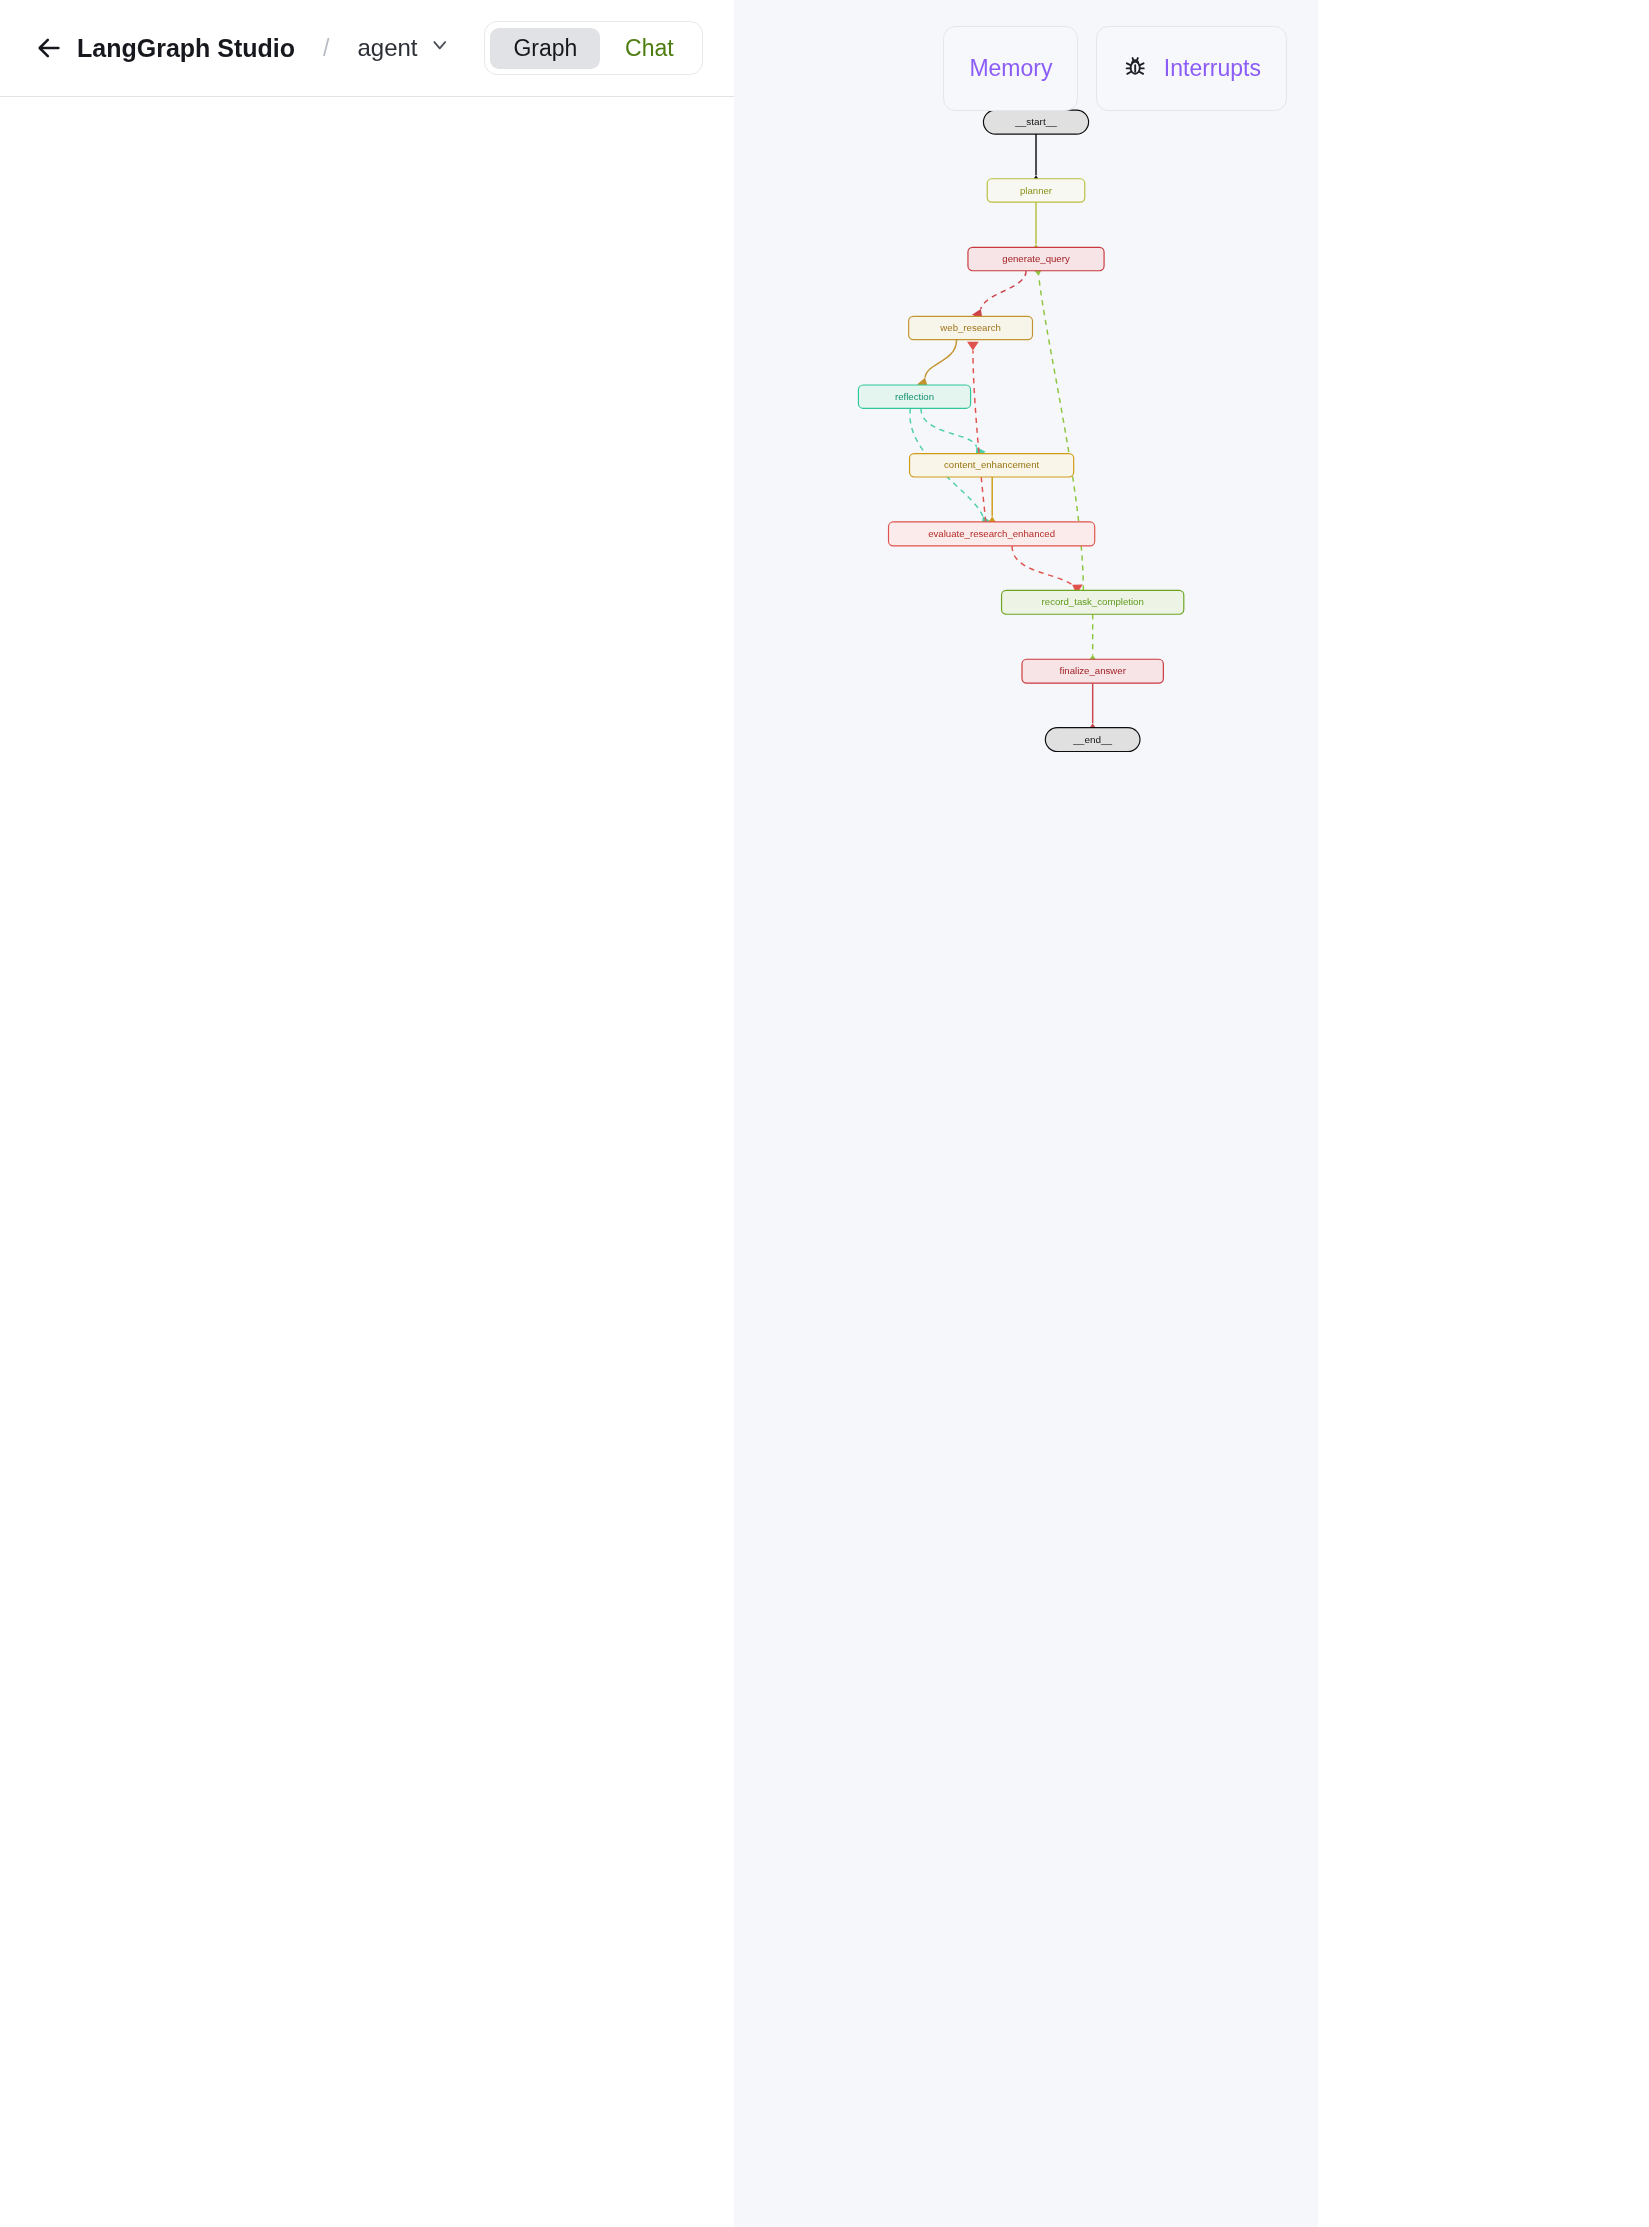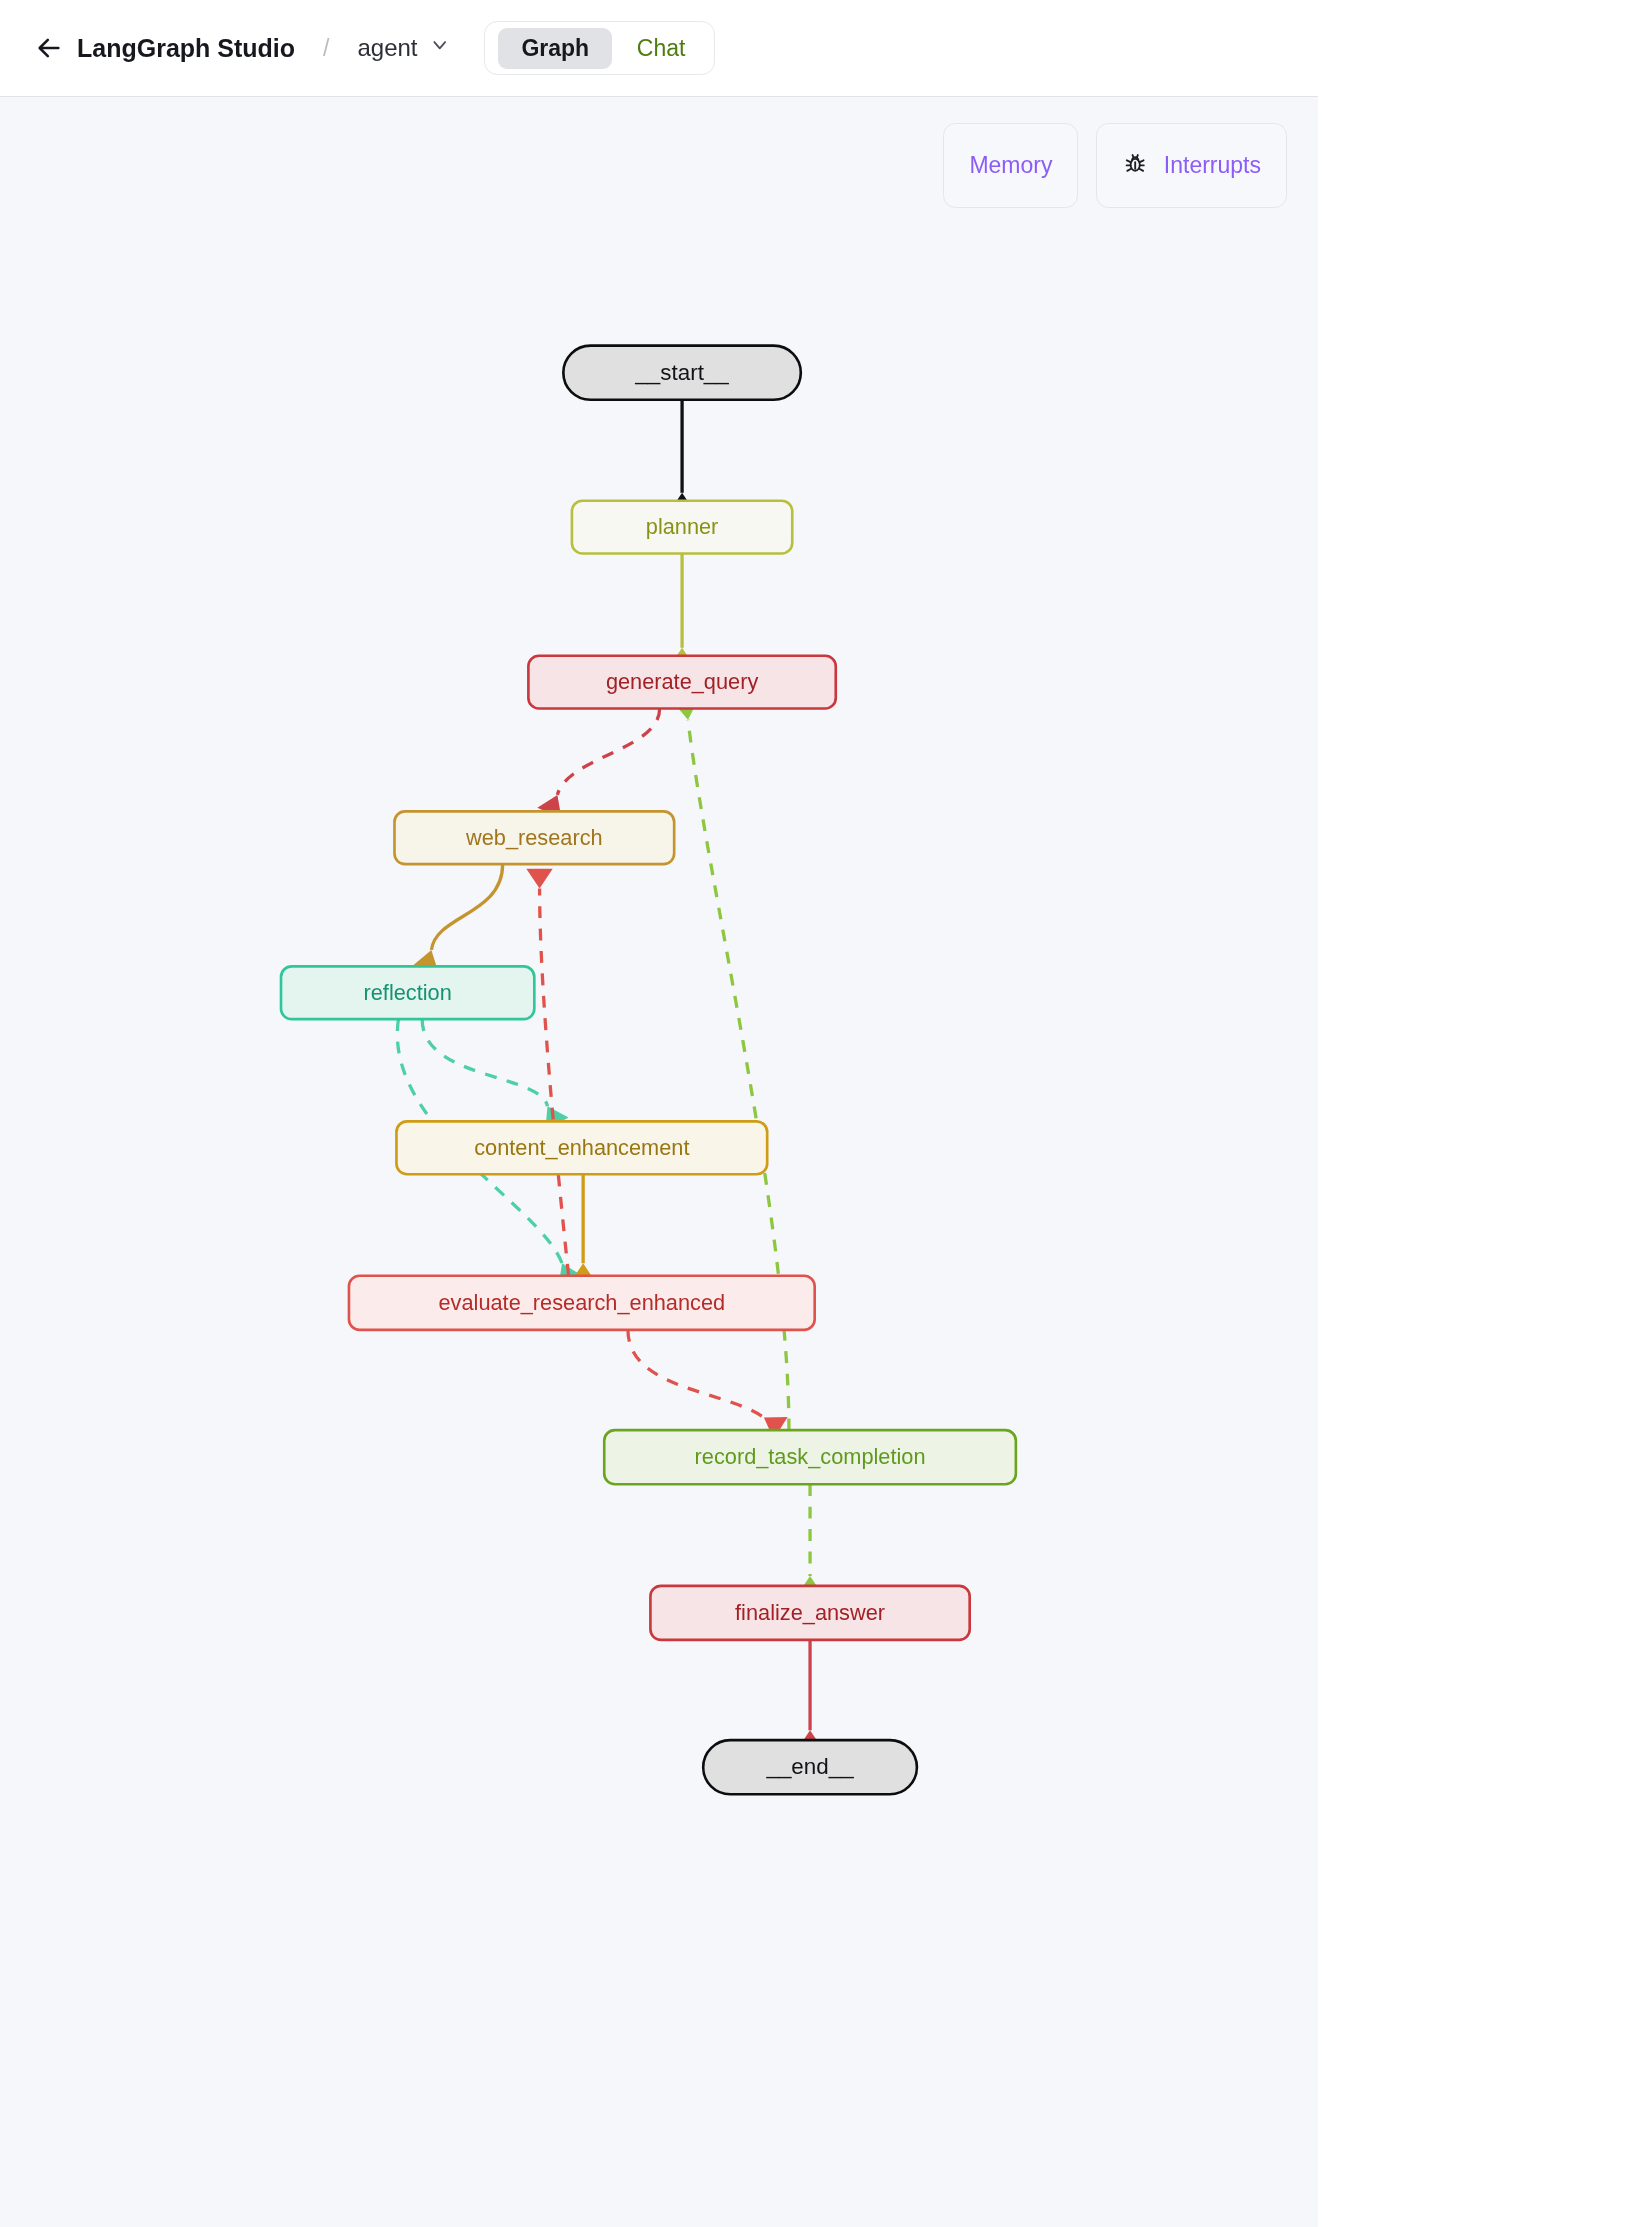--- a/index.html
+++ b/index.html
@@ -4,21 +4,21 @@
 <style>
   * { box-sizing: border-box; margin: 0; padding: 0; }
   html, body {
     width: 1650px; height: 2227px;
     background: #ffffff;
     font-family: "Liberation Sans", sans-serif;
     overflow: hidden;
   }
 
   
-  #app { width: 1318px; height: 2227px; display: flex; flex-direction: column; }
+  #app { width: 1318px; height: 2227px; display: flex; flex-direction: row; }
 
   #header {
     height: 97px; min-height: 97px;
     background: #ffffff;
     border-bottom: 1.7px solid #e3e3e6;
     display: flex; align-items: center;
     padding: 0 31px;
     gap: 0;
   }
   #back-arrow {
@@ -53,21 +53,21 @@
     gap: 1.7px;
   }
   .toggle-btn {
     font-size: 23px;
     padding: 9px 23px;
     border-radius: 9px;
     cursor: pointer;
     white-space: nowrap;
     line-height: 1;
   }
-  .toggle-btn.active { background: #e1e2e5; color: #16181d; font-weight: 700; margin-left: 8px; }
+  .toggle-btn.active { background: #e1e2e5; color: #16181d; font-weight: 400; }
   .toggle-btn.inactive { background: transparent; color: #4d7c0f; }
 
   
   #canvas {
     position: relative;
     flex: 1 1 auto;
     background: #f6f7fb;
     overflow: hidden;
   }
 

